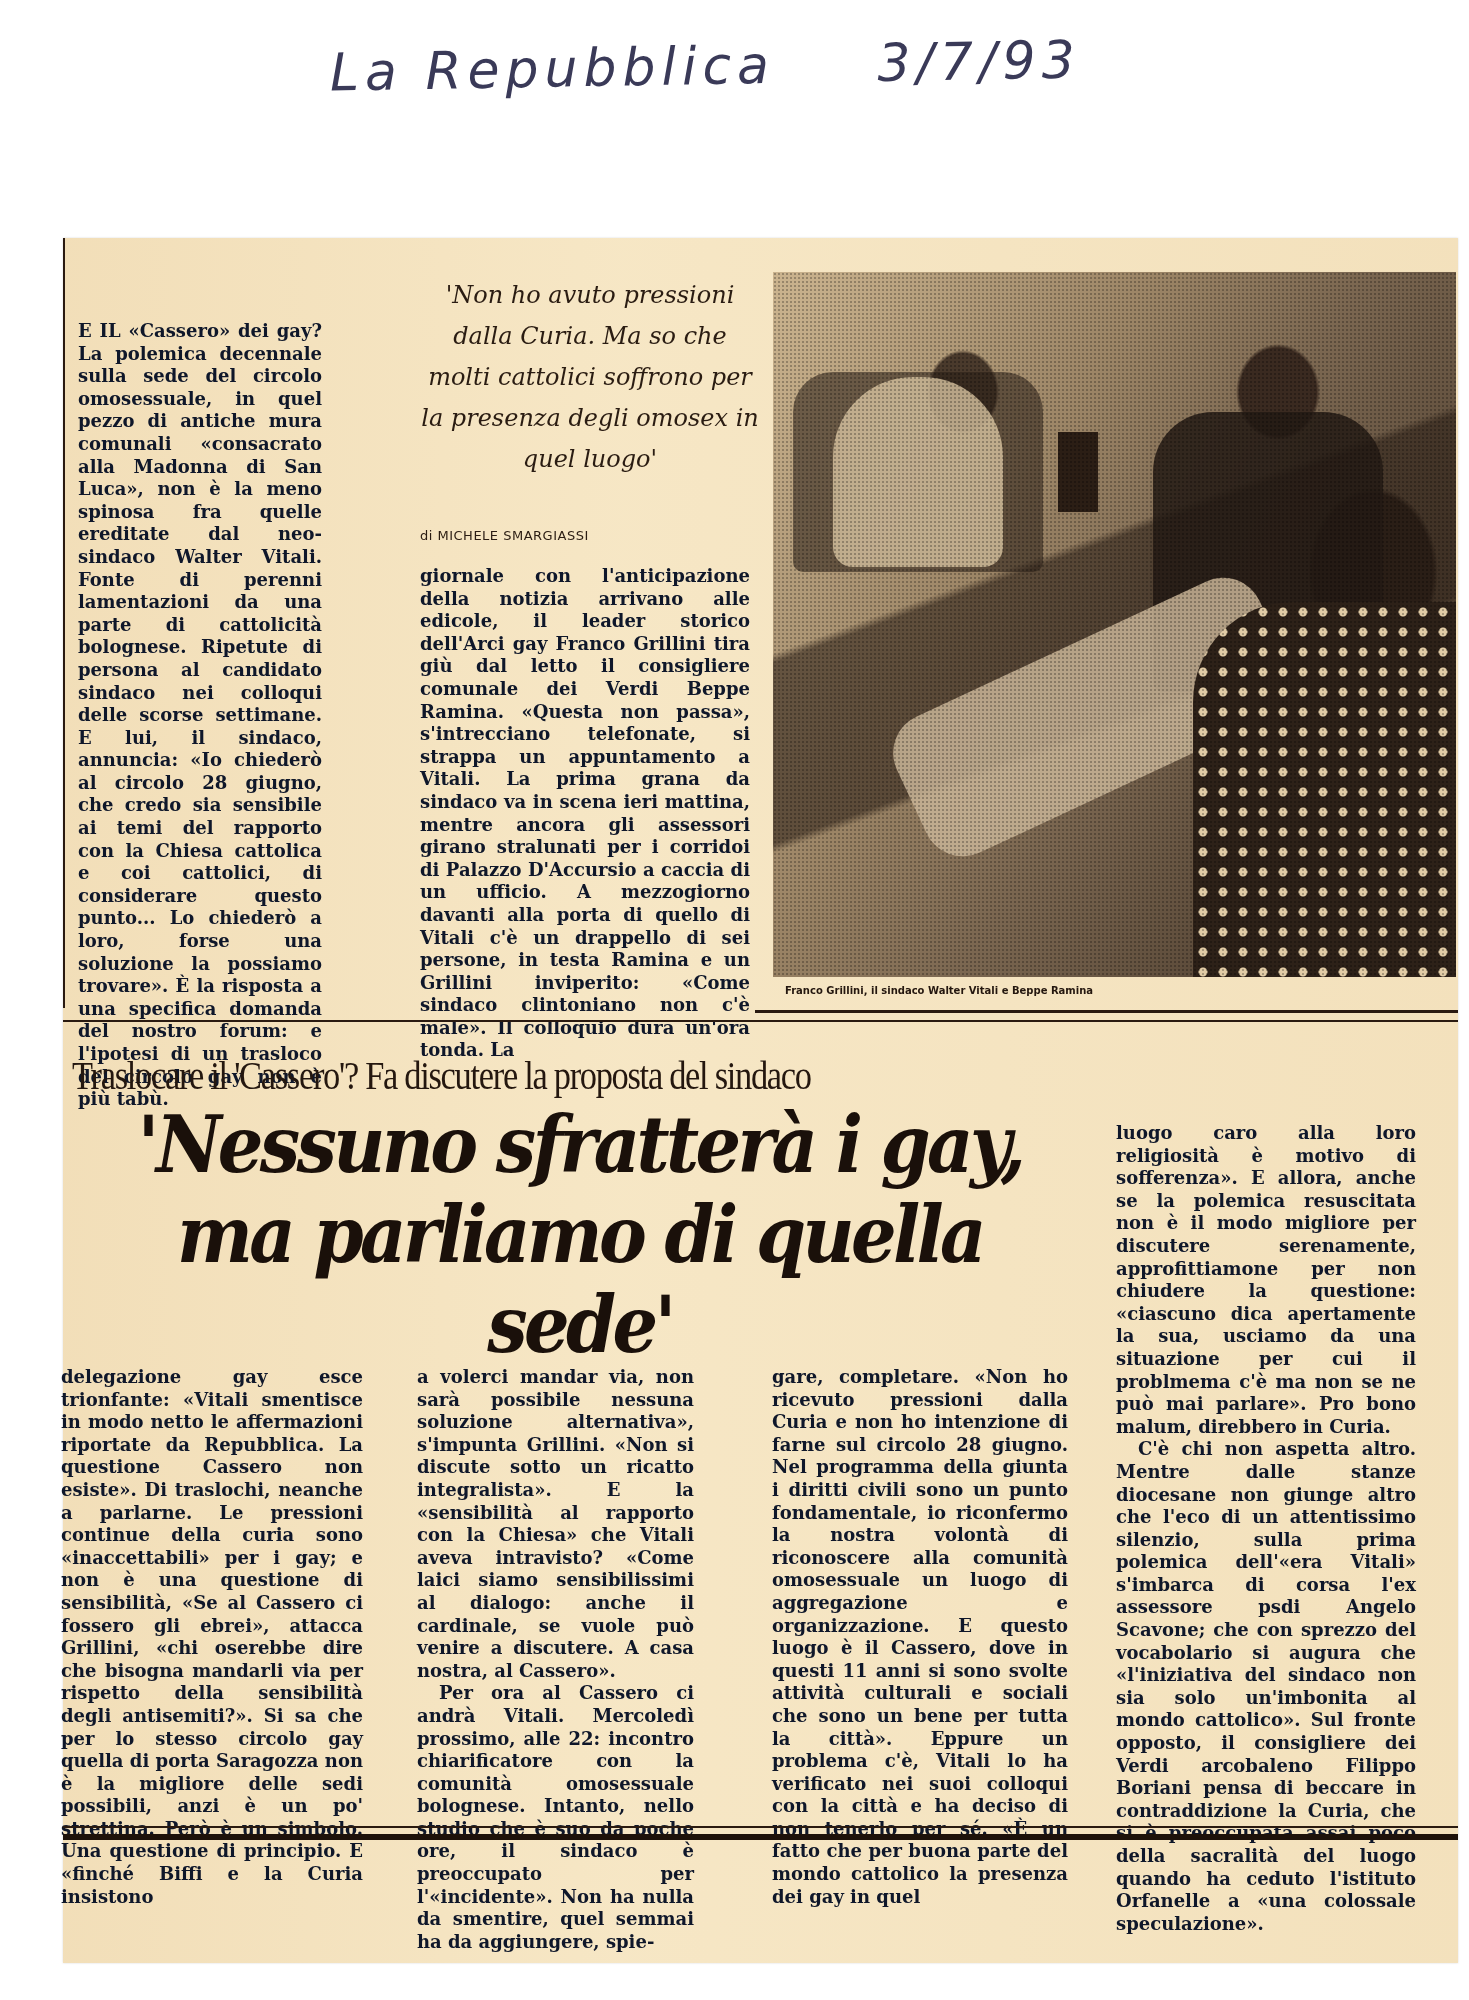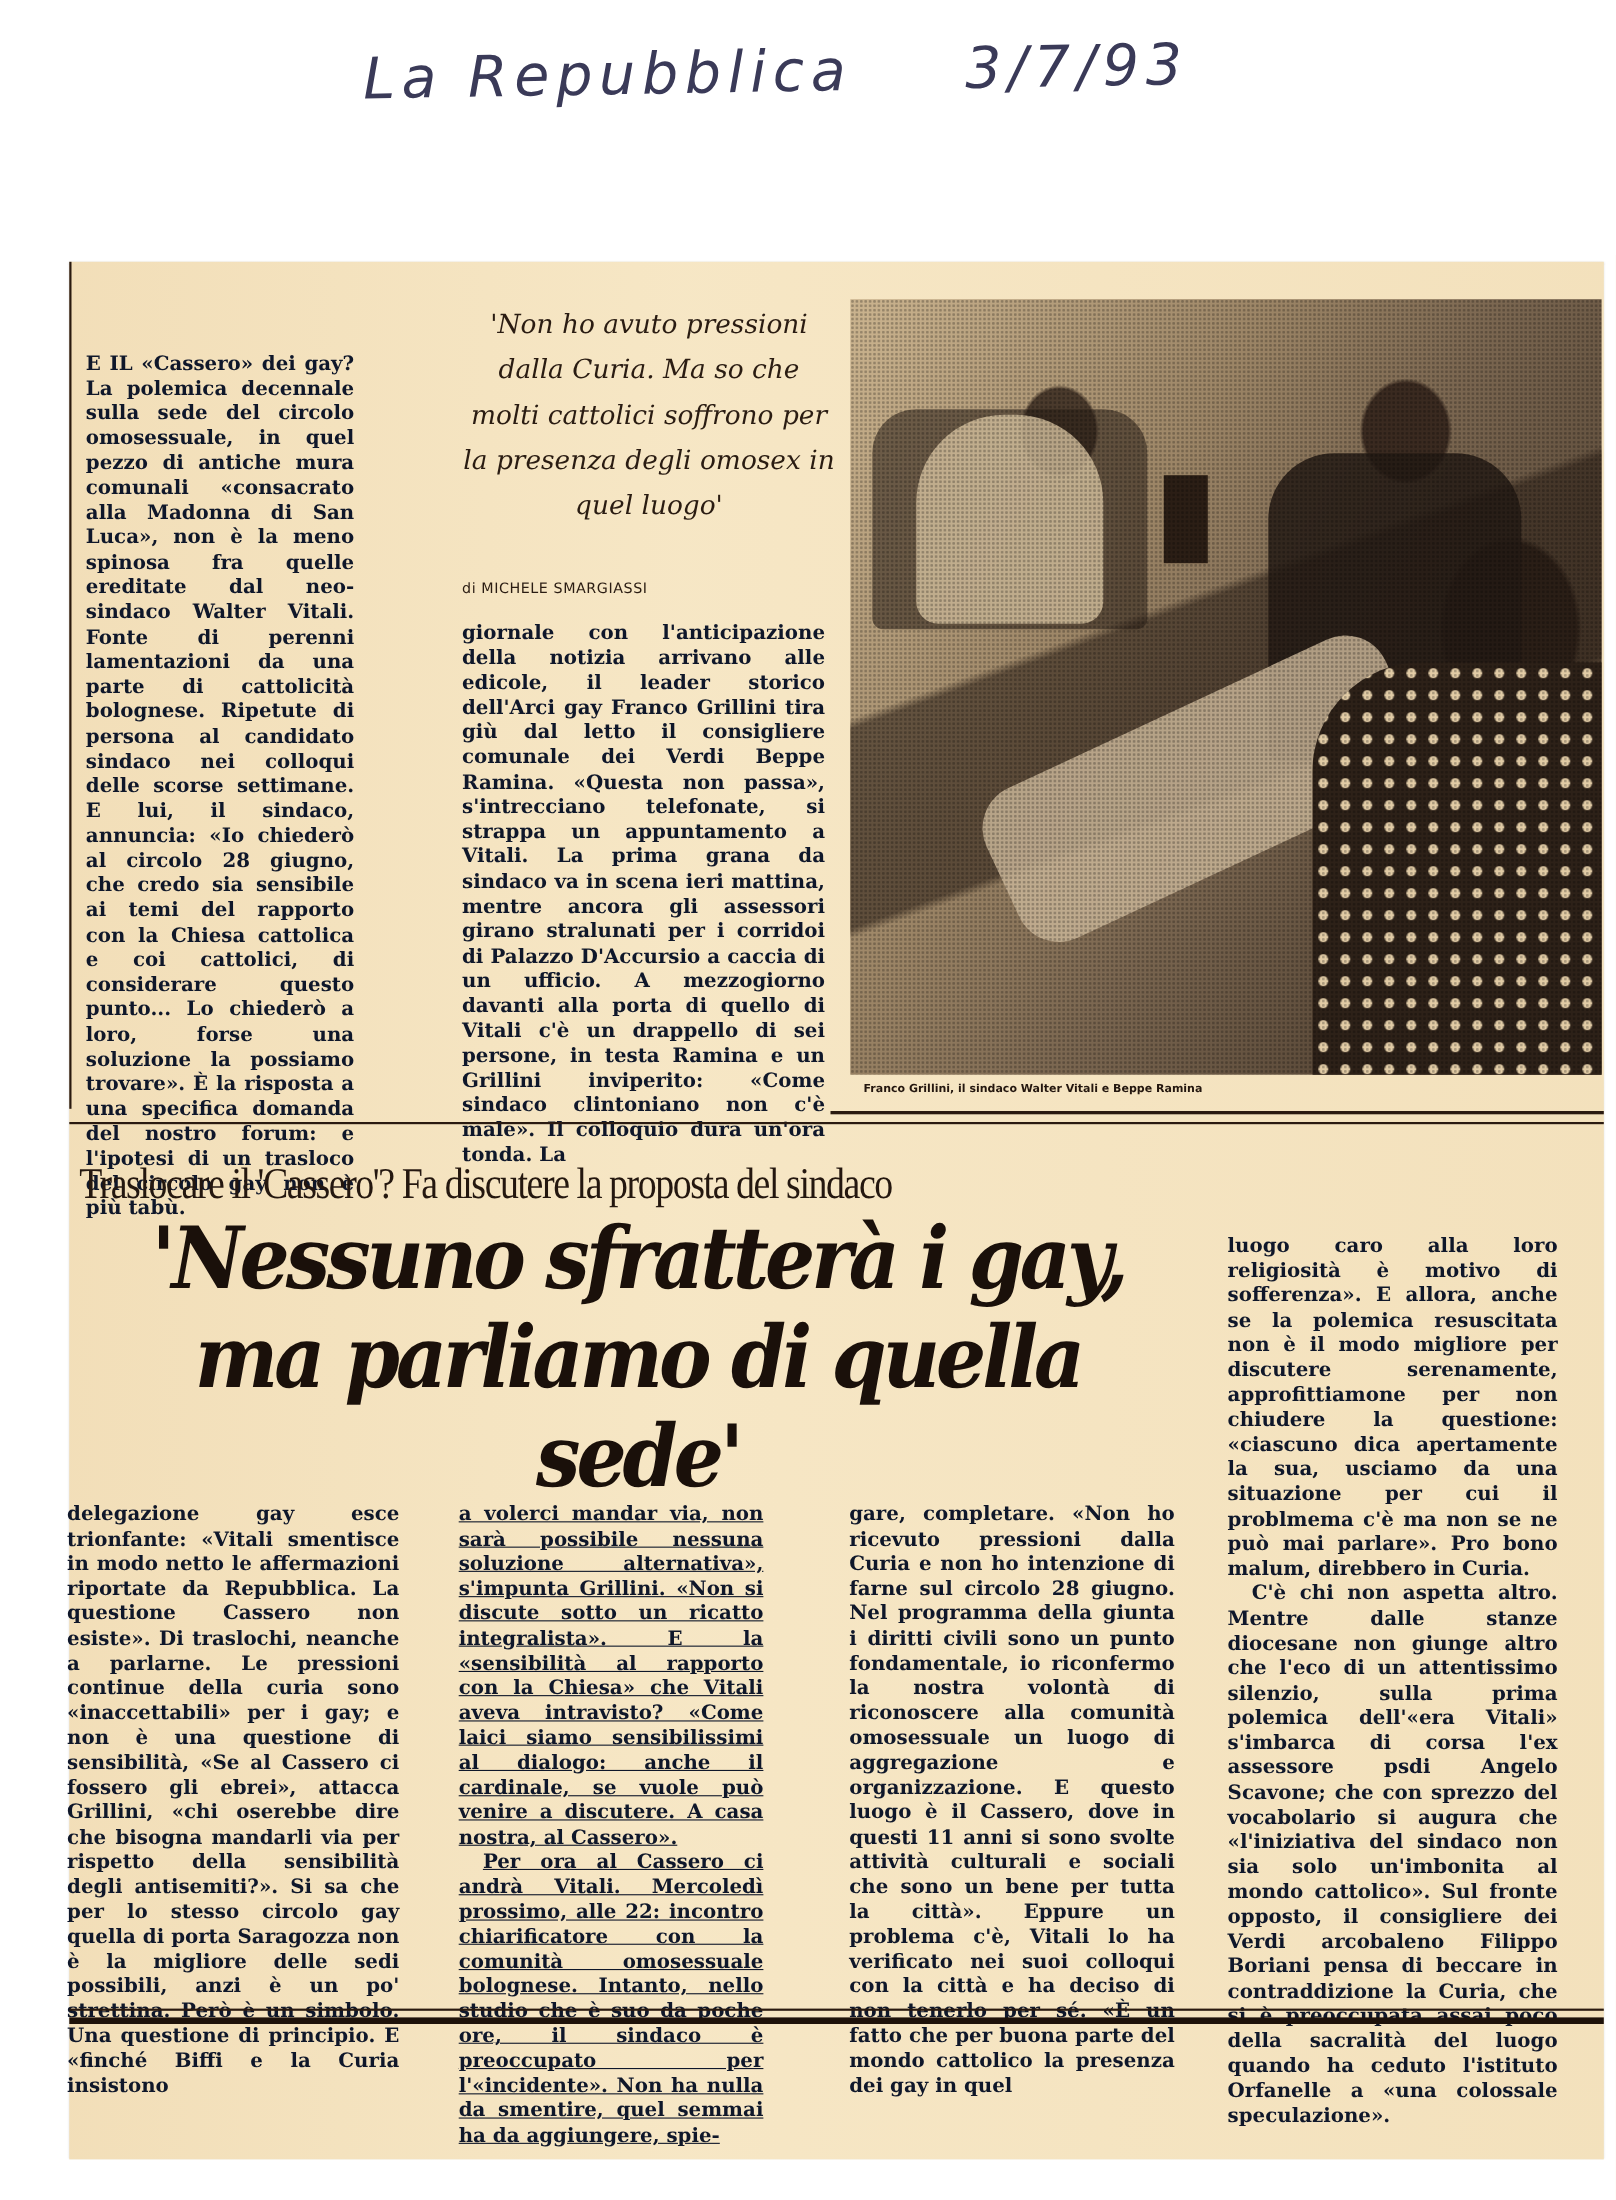--- a/index.html
+++ b/index.html
@@ -70,21 +70,21 @@
     font-family:"Liberation Serif", serif; font-size:40px; letter-spacing:-1.5px; color:#24170f;
     transform:scaleX(0.86); transform-origin:left;
   }
   .headline {
     position:absolute; left:70px; top:1100px; width:1020px; text-align:center;
     font-family:"DejaVu Serif", serif; font-style:italic; font-weight:bold;
     font-size:78px; line-height:90px; letter-spacing:-4px; color:#1a100a;
     transform:scaleX(0.92); transform-origin:center;
   }
   .bot1 { left:61px; top:1366px; width:302px; }
-  .bot2 { left:417px; top:1366px; width:277px;text-decoration:underline; }
+  .bot2 { left:417px; top:1366px; width:277px; }
   .bot3 { left:748px; top:1366px; width:296px;margin-left:24px; }
   .bot4 { left:1116px; top:1122px; width:300px; }
   .rule-bot1 { position:absolute; left:63px; top:1826px; width:1395px; height:2px; background:#2a1a10; }
   .rule-bot2 { position:absolute; left:63px; top:1834px; width:1395px; height:6px; background:#1e120a; }
 </style>
 </head>
 <body>
 
 <div class="annotation">
   <span>La Repubblica</span>

